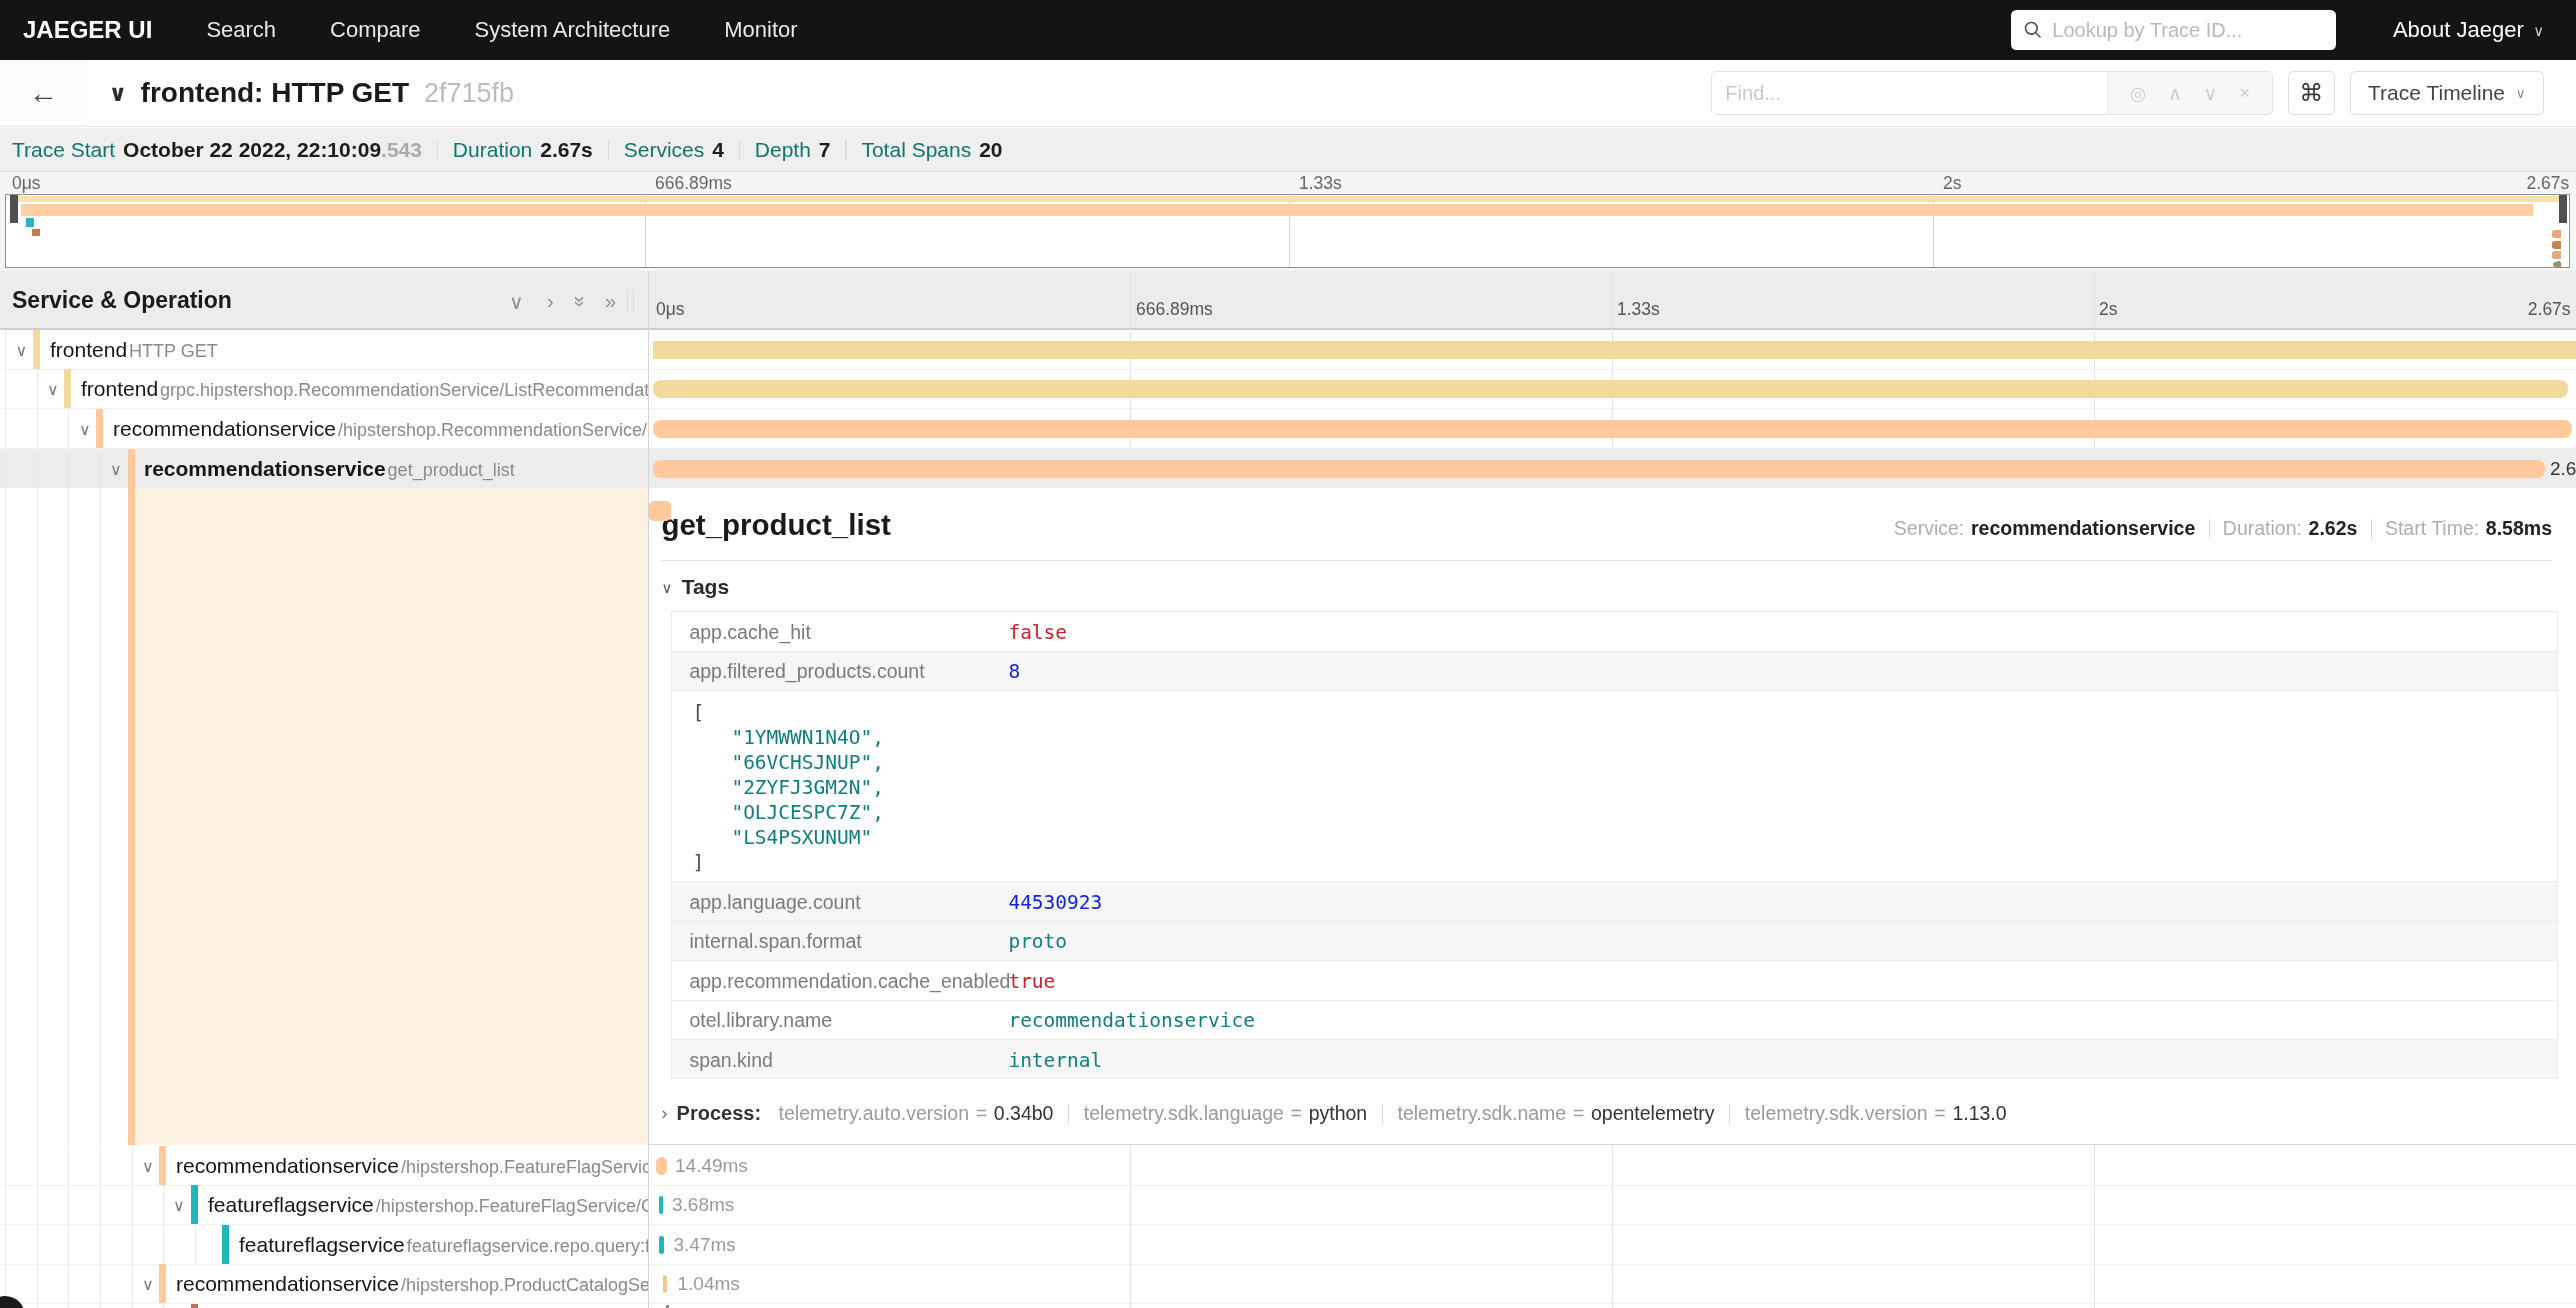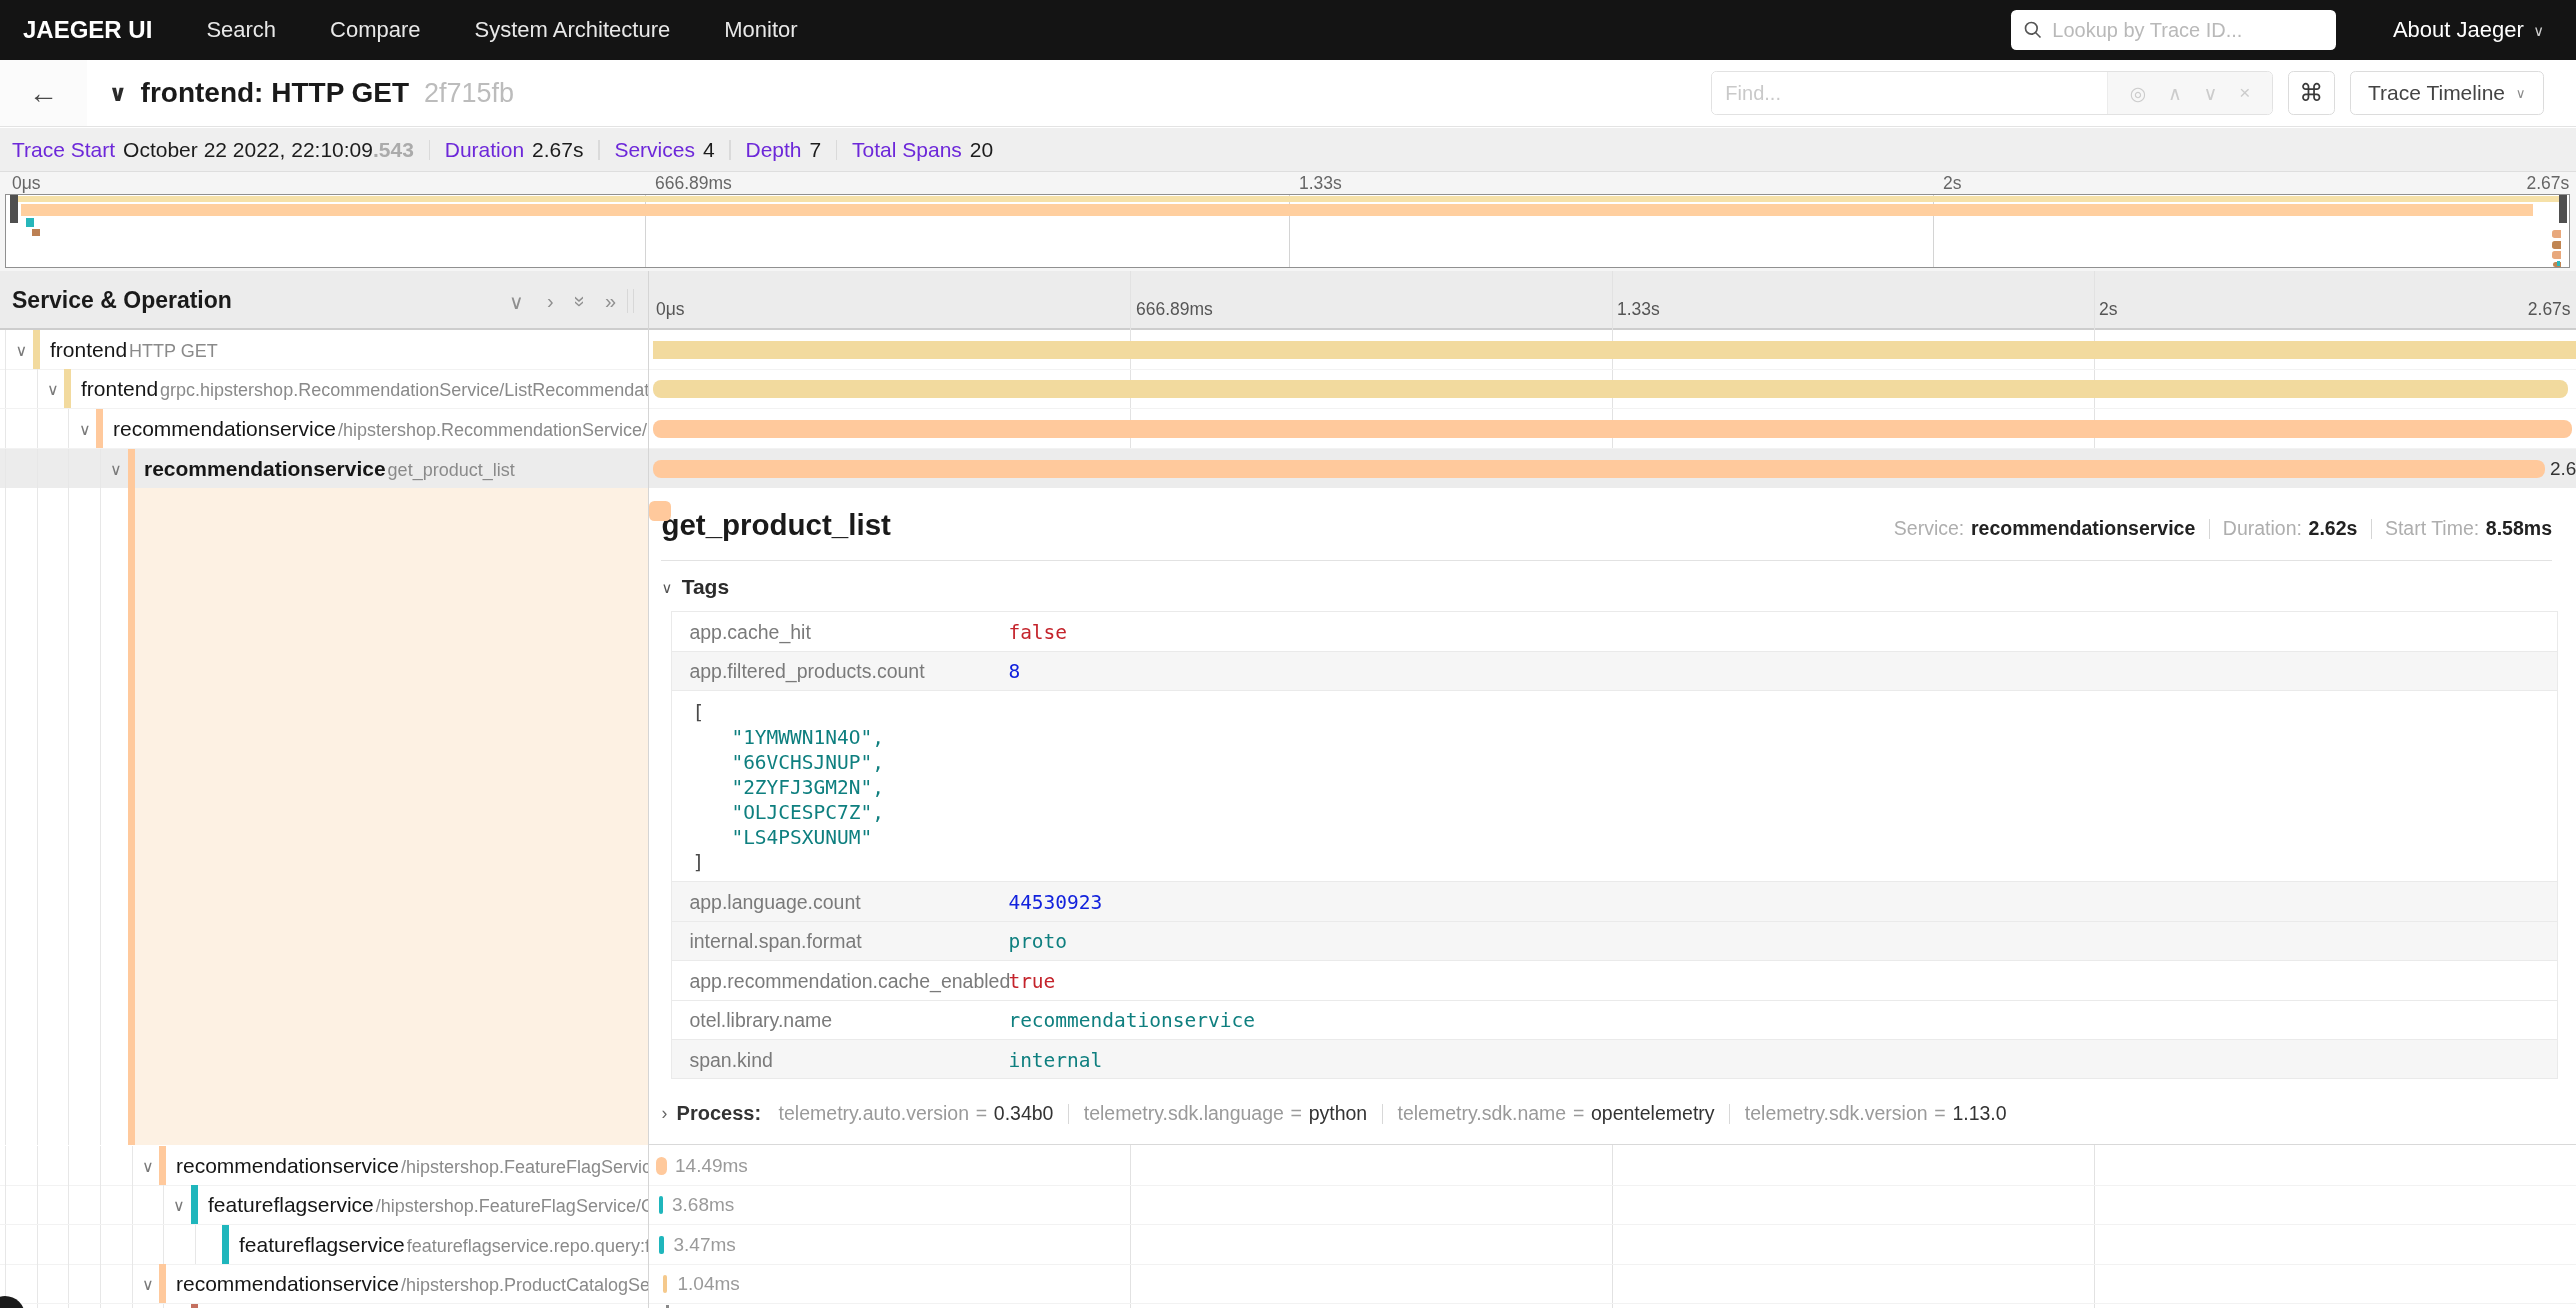--- a/index.html
+++ b/index.html
@@ -36,22 +36,22 @@
   .find-ctrls { width:165px; background:#f7f7f7; border-left:0.7px solid #ececec; display:flex;
     align-items:center; justify-content:space-evenly; color:#ccc; font-size:19px; }
   .sq-btn { height:44px; border:0.7px solid #dcdcdc; border-radius:5.4px; background:#fff;
     display:flex; align-items:center; justify-content:center; }
   .kbd-btn { width:47px; margin-left:14.8px; font-size:24px; color:#3a3a3a; }
   .view-btn { margin-left:14.8px; padding:0 17.5px; font-size:21px; color:#444; gap:10.7px; }
   .view-btn .caret { font-size:13.4px; color:#8a8a8a; }
   
   .summary { position:absolute; left:0; top:128px; width:2576px; height:44px; background:#efefef;
     border-bottom:0.7px solid #dedede; display:flex; align-items:center; padding-left:12px; font-size:21px; }
-  .sum-label { color:#6d28d9; margin-right:8px; }
-  .sum-val { color:#1c1c1c; font-weight:normal; }
+  .sum-label { color:#0f766e; margin-right:8px; }
+  .sum-val { color:#1c1c1c; font-weight:bold; }
   .sum-val-dim { color:#ababab; font-weight:bold; }
   .sum-sep { width:1.3px; height:20px; background:#dadada; margin:0 14.8px; }
   
   .minimap { position:absolute; left:0; top:172px; width:2576px; height:99px; background:#f5f5f5; }
   .mm-label { position:absolute; top:1.3px; font-size:17.5px; color:#666; }
   .mm-canvas { position:absolute; left:5.4px; top:21.5px; width:2565px; height:74px; background:#fff;
     border:0.7px solid #909090; }
   .mm-grid { position:absolute; top:0; bottom:0; width:0.7px; background:#d4d4d4; }
   
   .grid-header { position:absolute; left:0; top:271px; width:2576px; height:59px; background:#ececec;

